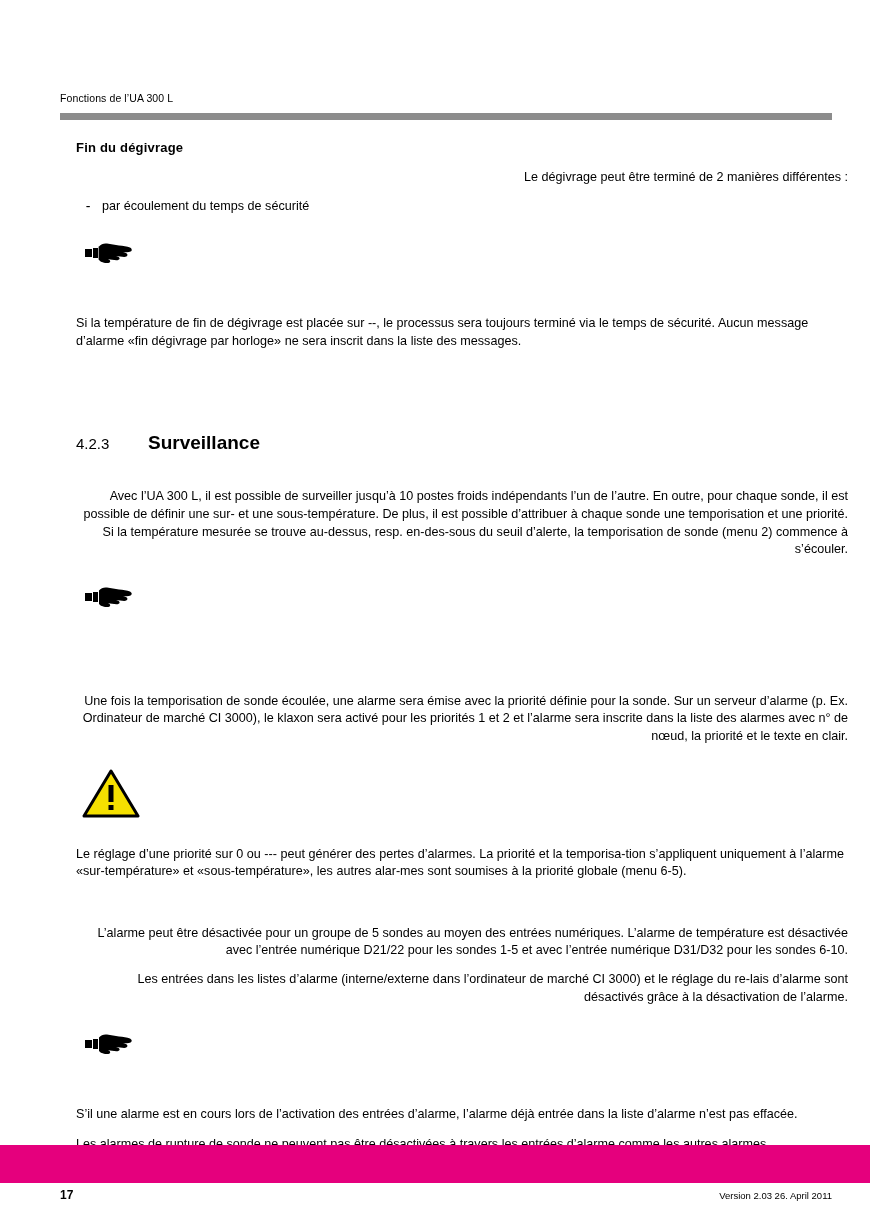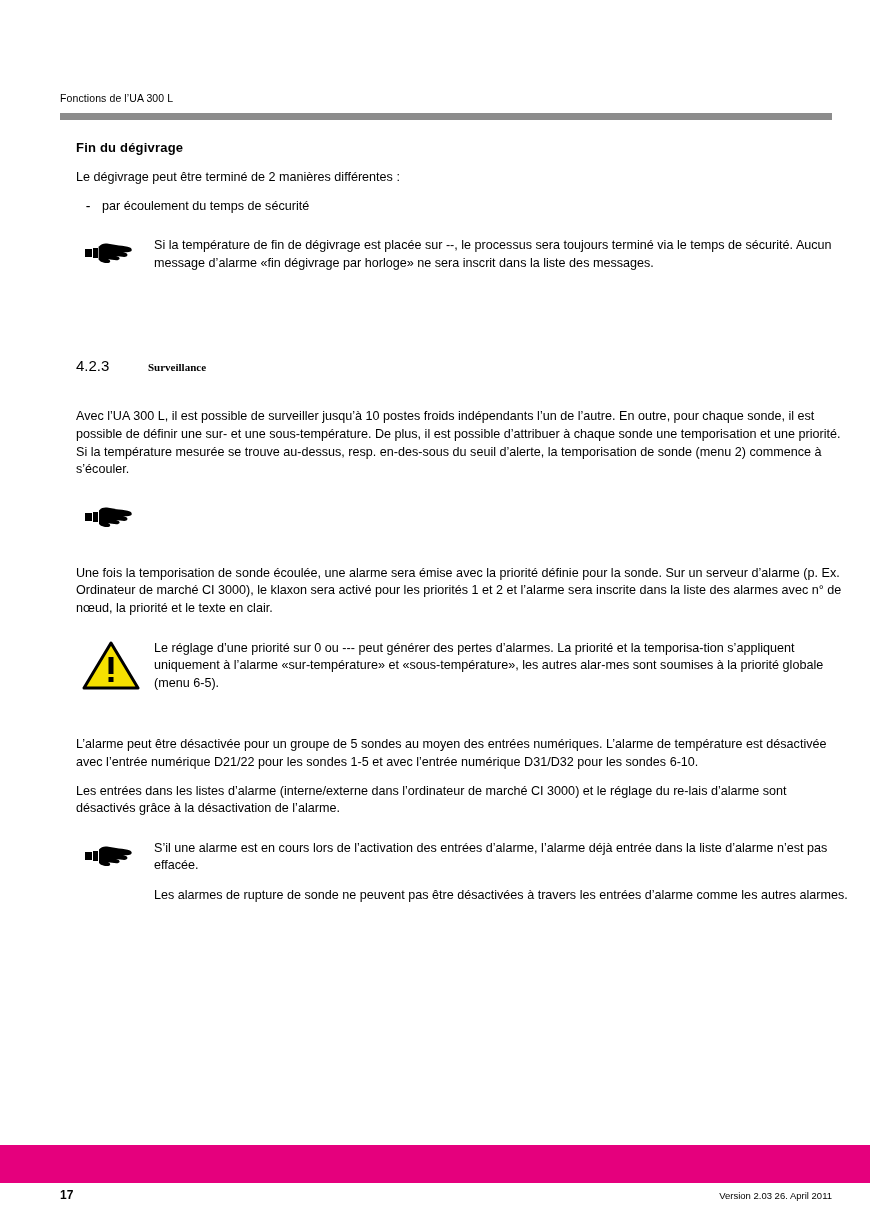--- a/index.html
+++ b/index.html
@@ -51,21 +51,21 @@
   .h-bold {
     font-size: 13px;
     font-weight: bold;
     margin: 0 0 14px 0;
     letter-spacing: 0.2px;
   }
   p.body {
     font-size: 12.6px;
     line-height: 17.6px;
     margin: 8px 0 11px 0;
-    text-align: left;
+    text-align: right;
   }
   ul.dashlist {
     list-style: none;
     margin: 4px 0 0 0;
     padding: 0;
   }
   ul.dashlist li {
     font-size: 12.6px;
     line-height: 17.6px;
     margin: 0 0 6px 0;
@@ -76,20 +76,21 @@
     position: absolute;
     left: 10px;
     top: 0;
   }
 
   
   .note {
     display: flex;
     align-items: flex-start;
     margin: 22px 0 0 0;
+    flex-direction: column;
   }
   .note .icon-cell {
     width: 78px;
     flex: 0 0 78px;
     padding-left: 6px;
     box-sizing: border-box;
   }
   .note .note-text {
     font-size: 12.6px;
     line-height: 17.6px;
@@ -111,23 +112,22 @@
     margin: 60px 0 34px 0;
   }
   .section-head .num {
     font-size: 15px;
     font-weight: normal;
     width: 72px;
     flex: 0 0 72px;
     margin-top: 25px;
   }
   .section-head .title {
-    font-size: 11px;
+    font-size: 19px;
     font-weight: bold;
-    font-family: Liberation Serif, serif;
   }
 
   .gap-lg { height: 26px; }
   .gap-sm { height: 10px; }
 
   
   .footer-bar {
     position: absolute;
     left: 0;
     top: 1145px;

